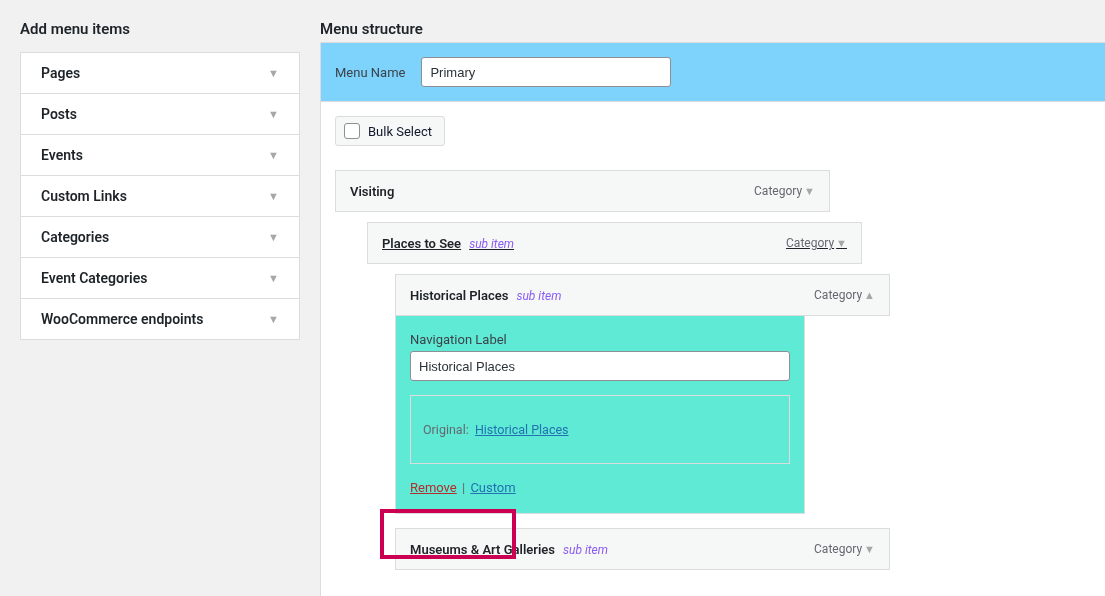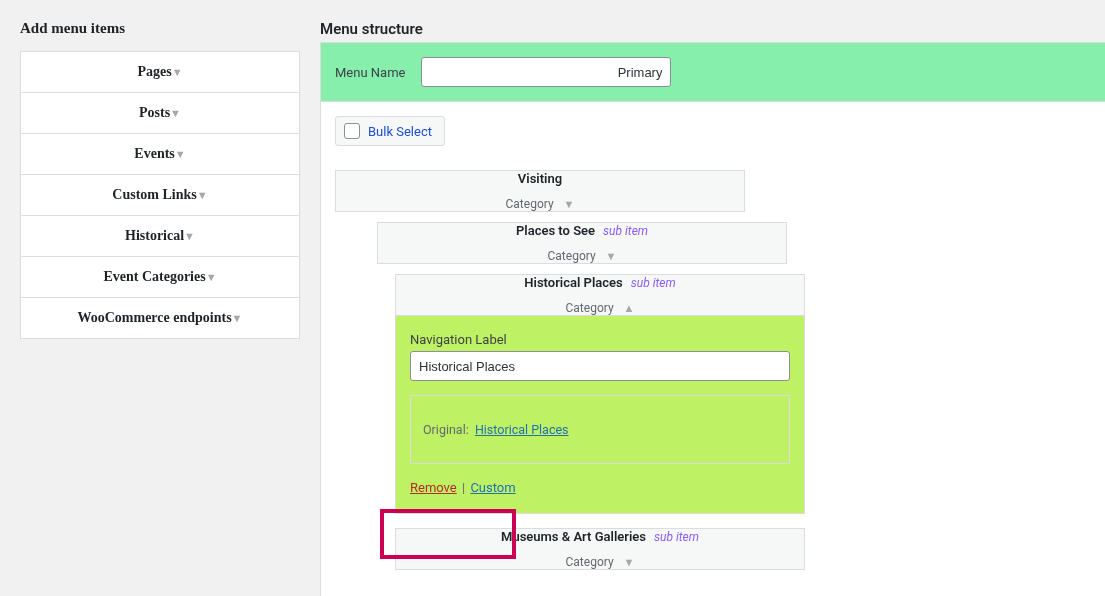--- a/index.html
+++ b/index.html
@@ -11,39 +11,38 @@
     width: 1105px;
     height: 596px;
     overflow: hidden;
     display: flex;
   }
 
   
   .col-left {
     width: 300px;
     padding: 20px 0 0 20px;
-    font-family: Liberation Serif, serif;
   }
   .col-left h2 {
     font-size: 15px;
     font-weight: 600;
     margin-bottom: 14px;
     color: #1d2327;
   }
   .accordion {
     border: 1px solid #dcdcde;
     background: #fff;
   }
   .accordion-item {
     border-bottom: 1px solid #dcdcde;
   }
   .accordion-item:last-child { border-bottom: none; }
   .accordion-header {
     display: flex;
-    justify-content: center;
+    justify-content: space-between;
     align-items: center;
     padding: 12px 20px;
     cursor: pointer;
     font-size: 14px;
     font-weight: 600;
     color: #1d2327;
   }
   .accordion-header .caret {
     color: #a7a7a7;
     font-size: 11px;
@@ -64,121 +63,119 @@
     border: 1px solid #dcdcde;
     background: #fff;
     border-right: none;
   }
   .menu-name-row {
     display: flex;
     align-items: center;
     gap: 16px;
     padding: 14px 14px;
     border-bottom: 1px solid #dcdcde;
-    background:#86efac;
+    background:#7dd3fc;
   }
   .menu-name-row label {
     font-size: 13px;
     color: #3c434a;
   }
   .menu-name-input {
     border: 1px solid #8c8f94;
     border-radius: 3px;
     padding: 4px 8px;
     font-size: 13px;
     min-width: 250px;
     height: 30px;
     color: #2c3338;
     background: #fff;
-    text-align: right;
   }
   .body-area {
     padding: 14px 14px 28px 14px;
     position: relative;
   }
   .instructions {
     font-size: 13px;
     color: #3c434a;
     margin-bottom: 14px;
   }
   .bulk-select-btn {
     border: 1px solid #dcdcde;
     background: #f6f7f7;
     border-radius: 3px;
     padding: 6px 12px 6px 8px;
     display: inline-flex;
     align-items: center;
     gap: 8px;
     font-size: 13px;
-    color: #1d4ed8;
+    color: #0f172a;
     cursor: pointer;
     margin-bottom: 24px;
   }
   .bulk-select-btn .chk {
     width: 16px; height: 16px;
     border: 1px solid #8c8f94;
     border-radius: 3px;
     background: #fff;
   }
 
   .menu-items-area {
     position: relative;
   }
   .menu-item-bar {
-    width: 410px;
+    width: 495px;
     height: 42px;
     border: 1px solid #dcdcde;
     background: #f6f7f7;
     display: flex;
     align-items: center;
     justify-content: space-between;
     padding: 0 14px;
     cursor: move;
     margin-bottom: 10px;
-    flex-direction: column;
   }
   .menu-item-bar .title-part {
     display: flex;
     align-items: baseline;
     gap: 8px;
   }
   .menu-item-bar .item-title {
     font-weight: 600;
     font-size: 13px;
     color: #1d2327;
   }
   .menu-item-bar .sub-tag {
     color: #8b5cf6;
     font-style: italic;
     font-size: 12px;
   }
   .menu-item-bar .type-part {
     display: flex;
     align-items: center;
-    gap: 10px;
+    gap: 2px;
     color: #646970;
     font-size: 12px;
   }
   .menu-item-bar .tri { font-size: 11px; color: #a7a7a7; }
 
-  .indent-1 { margin-left: 42px; }
+  .indent-1 { margin-left: 32px; text-decoration: underline; }
   .indent-2 { margin-left: 60px; }
 
   .menu-item-expanded {
     margin-left: 60px;
     margin-bottom: 14px;
   }
   .menu-item-expanded .menu-item-bar {
     border: 1px solid #dcdcde;
     margin-bottom: 0;
   }
   .expanded-body {
     border: 1px solid #dcdcde;
     border-top: none;
-    background: #bef264;
+    background: #5eead4;
     width: 410px;
     padding: 16px 14px 16px 14px;
   }
   .field-label {
     display: block;
     font-size: 13px;
     color: #3c434a;
     margin-bottom: 4px;
   }
   .text-field {
@@ -268,21 +265,21 @@
         </div>
       </div>
     <div class="accordion-item">
         <div class="accordion-header">
           <span>Custom Links</span>
           <span class="caret">▼</span>
         </div>
       </div>
     <div class="accordion-item">
         <div class="accordion-header">
-          <span>Historical</span>
+          <span>Categories</span>
           <span class="caret">▼</span>
         </div>
       </div>
     <div class="accordion-item">
         <div class="accordion-header">
           <span>Event Categories</span>
           <span class="caret">▼</span>
         </div>
       </div>
     <div class="accordion-item">

